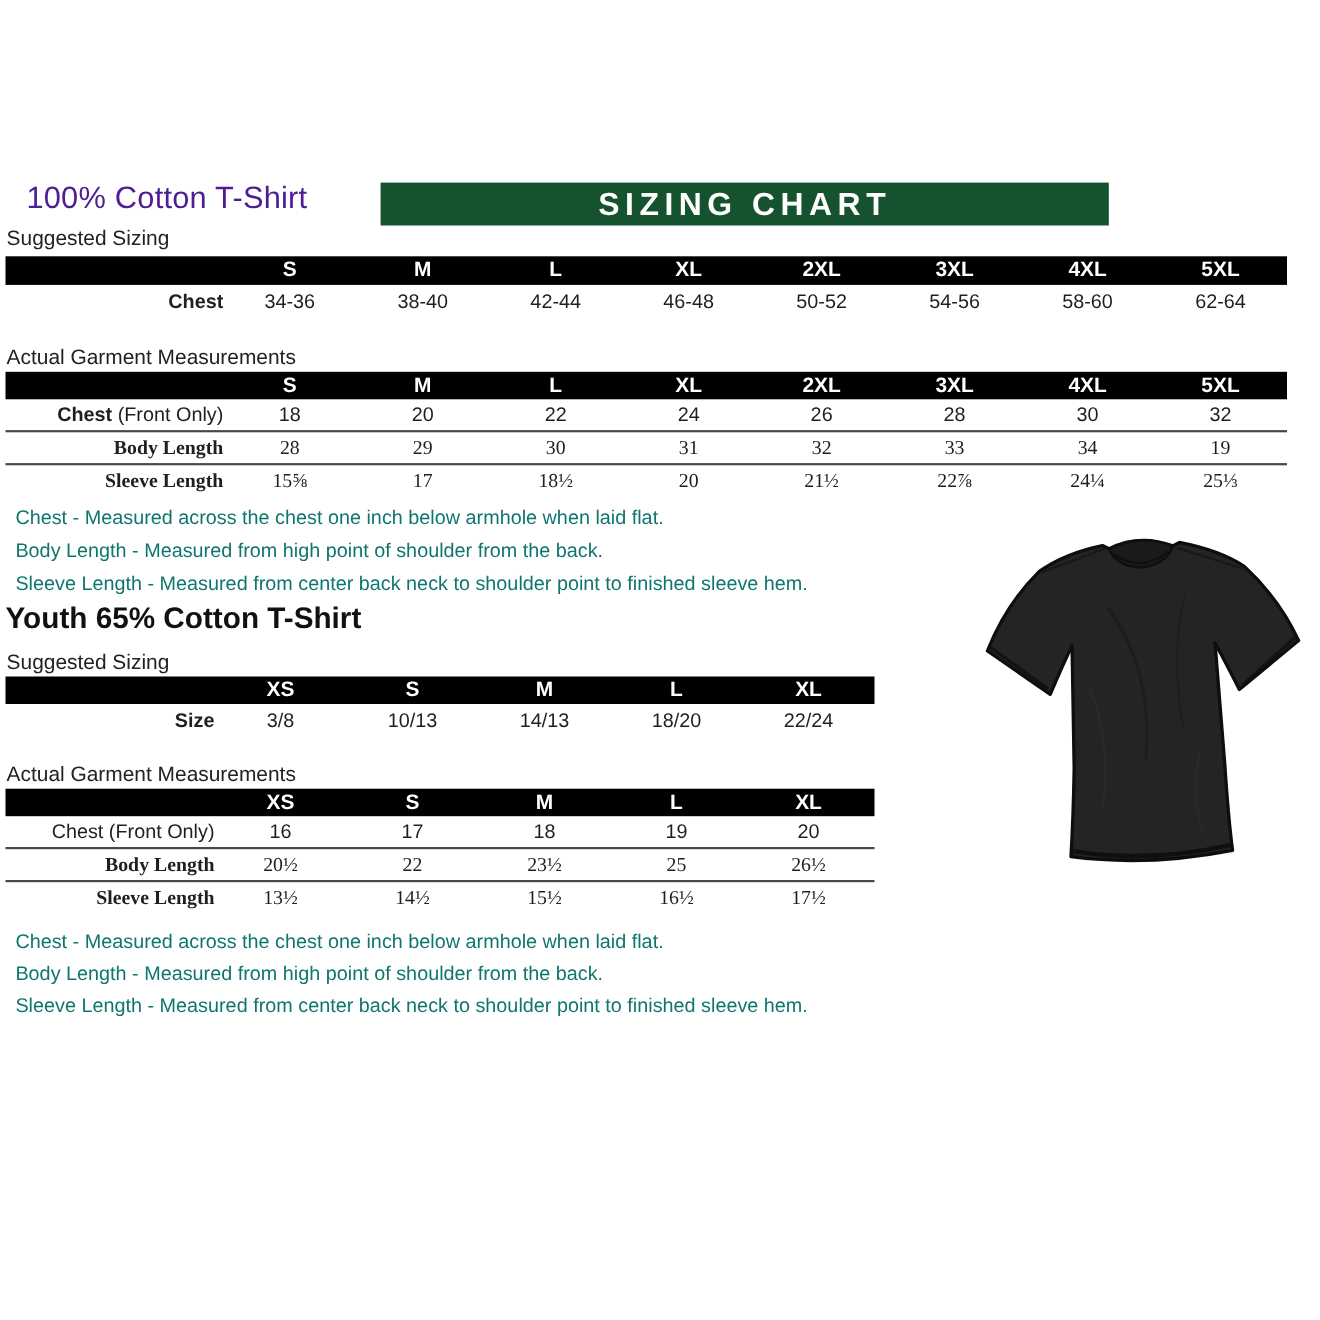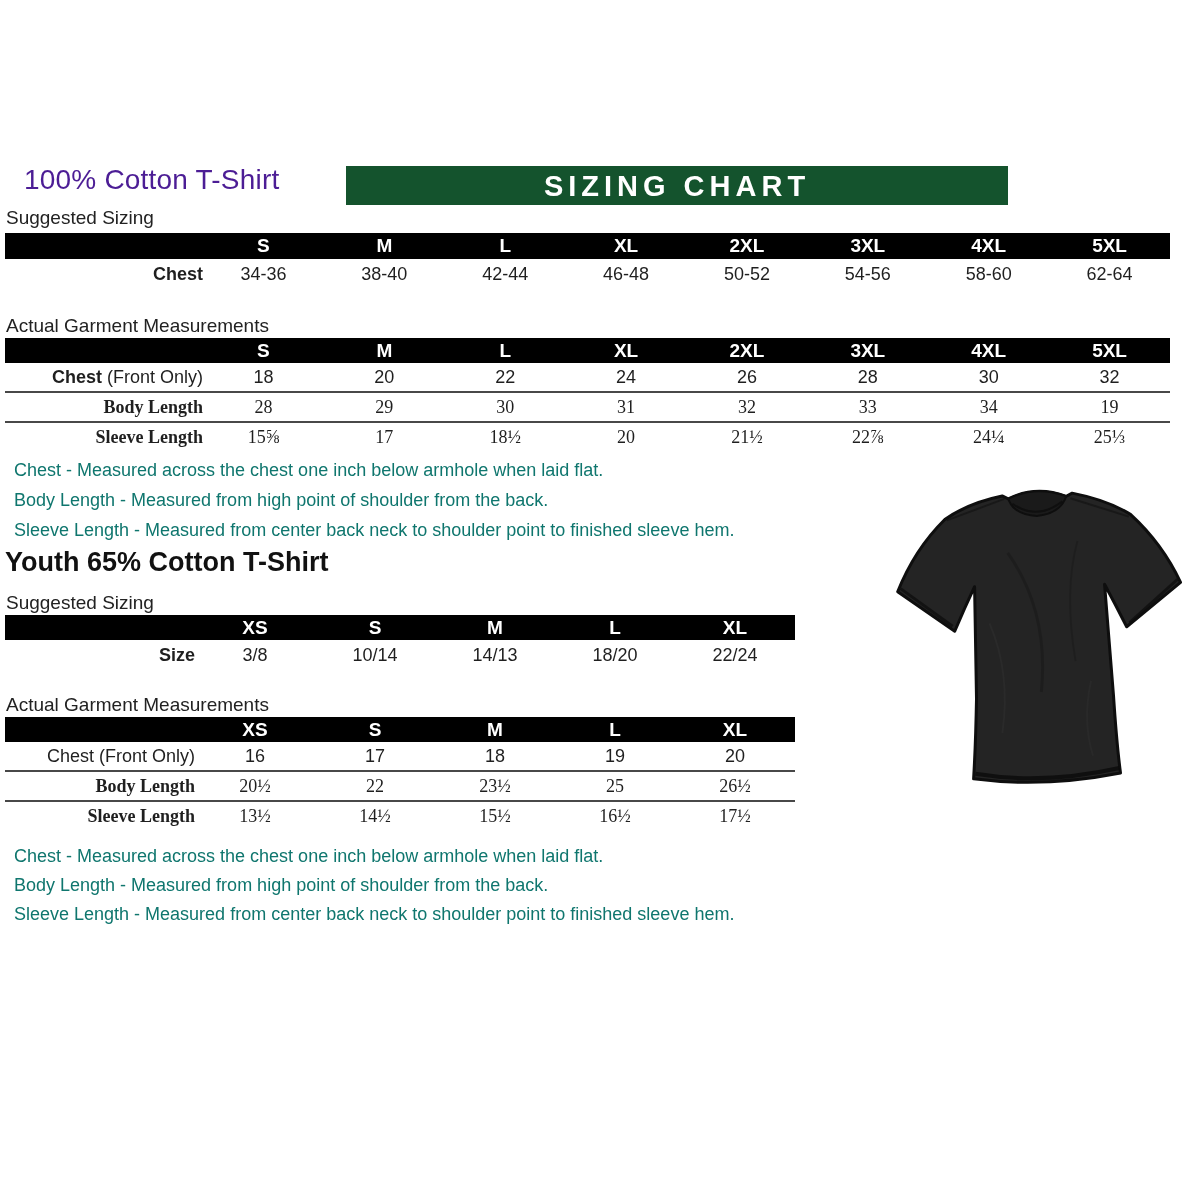--- a/index.html
+++ b/index.html
@@ -131,21 +131,21 @@
     <div class="cell label-cell"></div>
     <div class="cell">XS</div>
     <div class="cell">S</div>
     <div class="cell">M</div>
     <div class="cell">L</div>
     <div class="cell">XL</div>
   </div>
   <div class="trow">
     <div class="cell label-cell lbl-b">Size</div>
     <div class="cell">3/8</div>
-    <div class="cell">10/14</div>
+    <div class="cell">10/13</div>
     <div class="cell">14/13</div>
     <div class="cell">18/20</div>
     <div class="cell">22/24</div>
   </div>
 </div>
 
 <div class="abs section-heading" style="left:6px;top:694px;">Actual Garment Measurements</div>
 
 <div class="abs sizing-table w-youth sep" style="left:5px;top:717px;width:790px;">
   <div class="thead" style="height:25px;">

